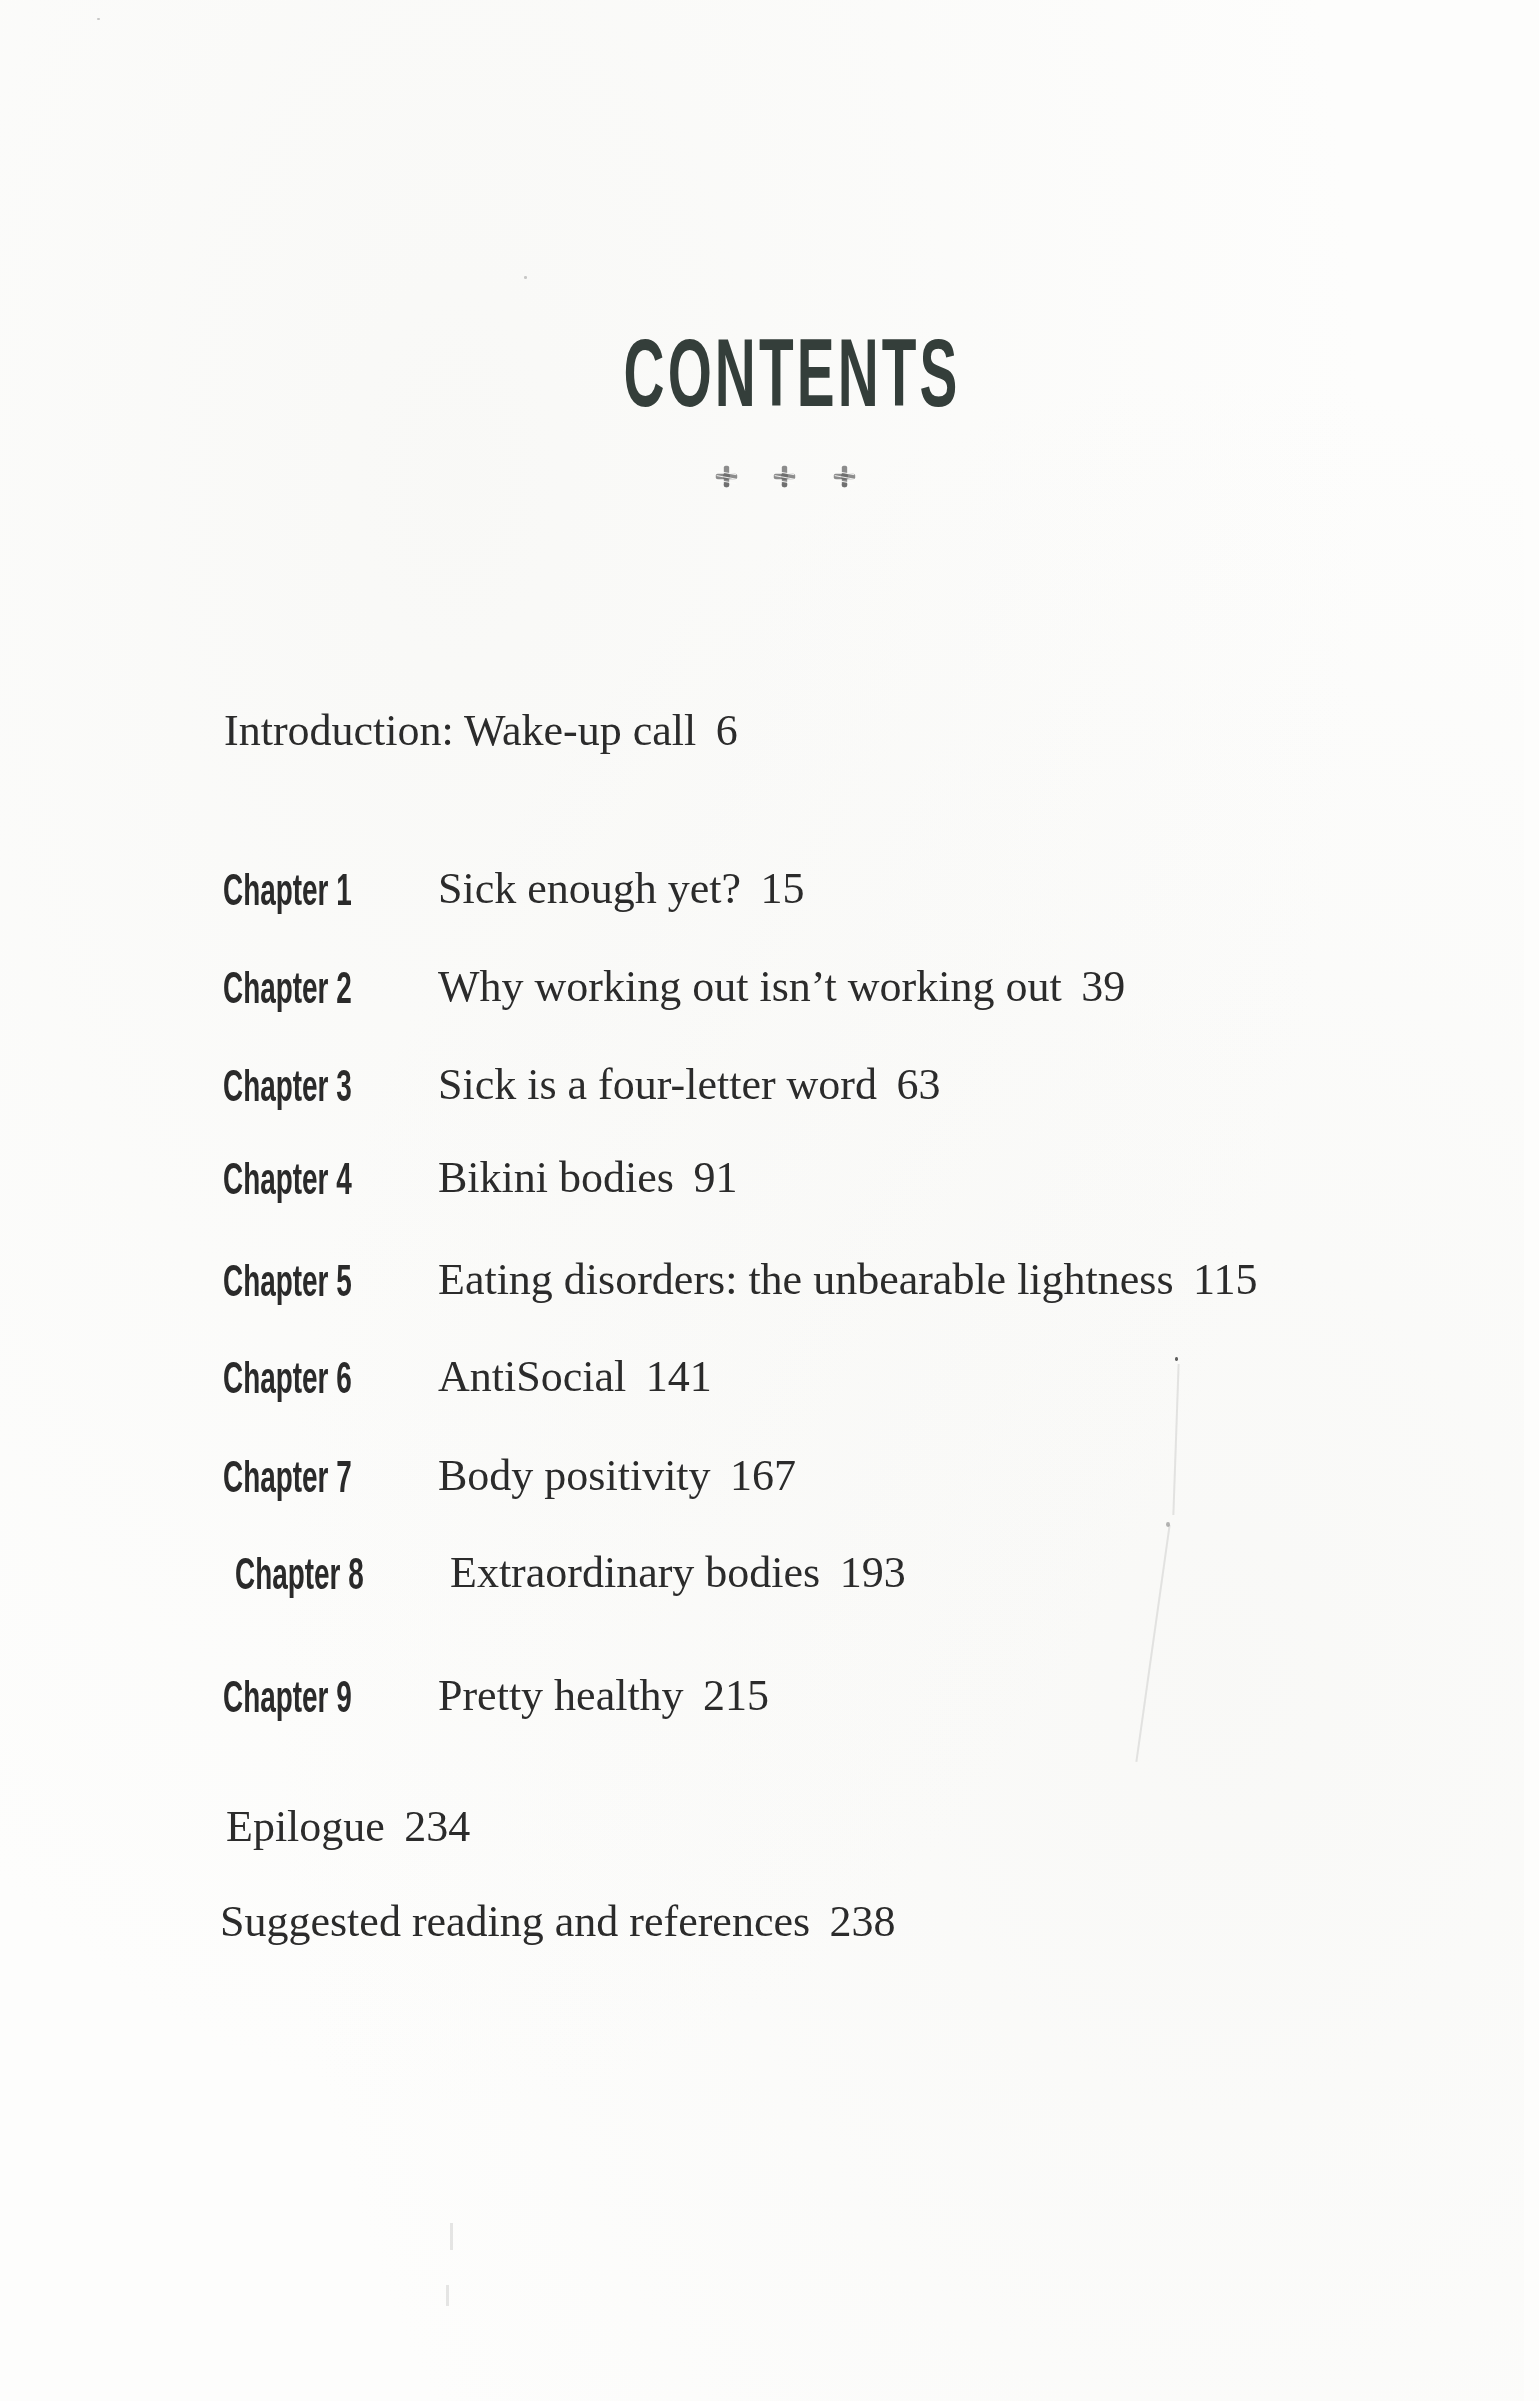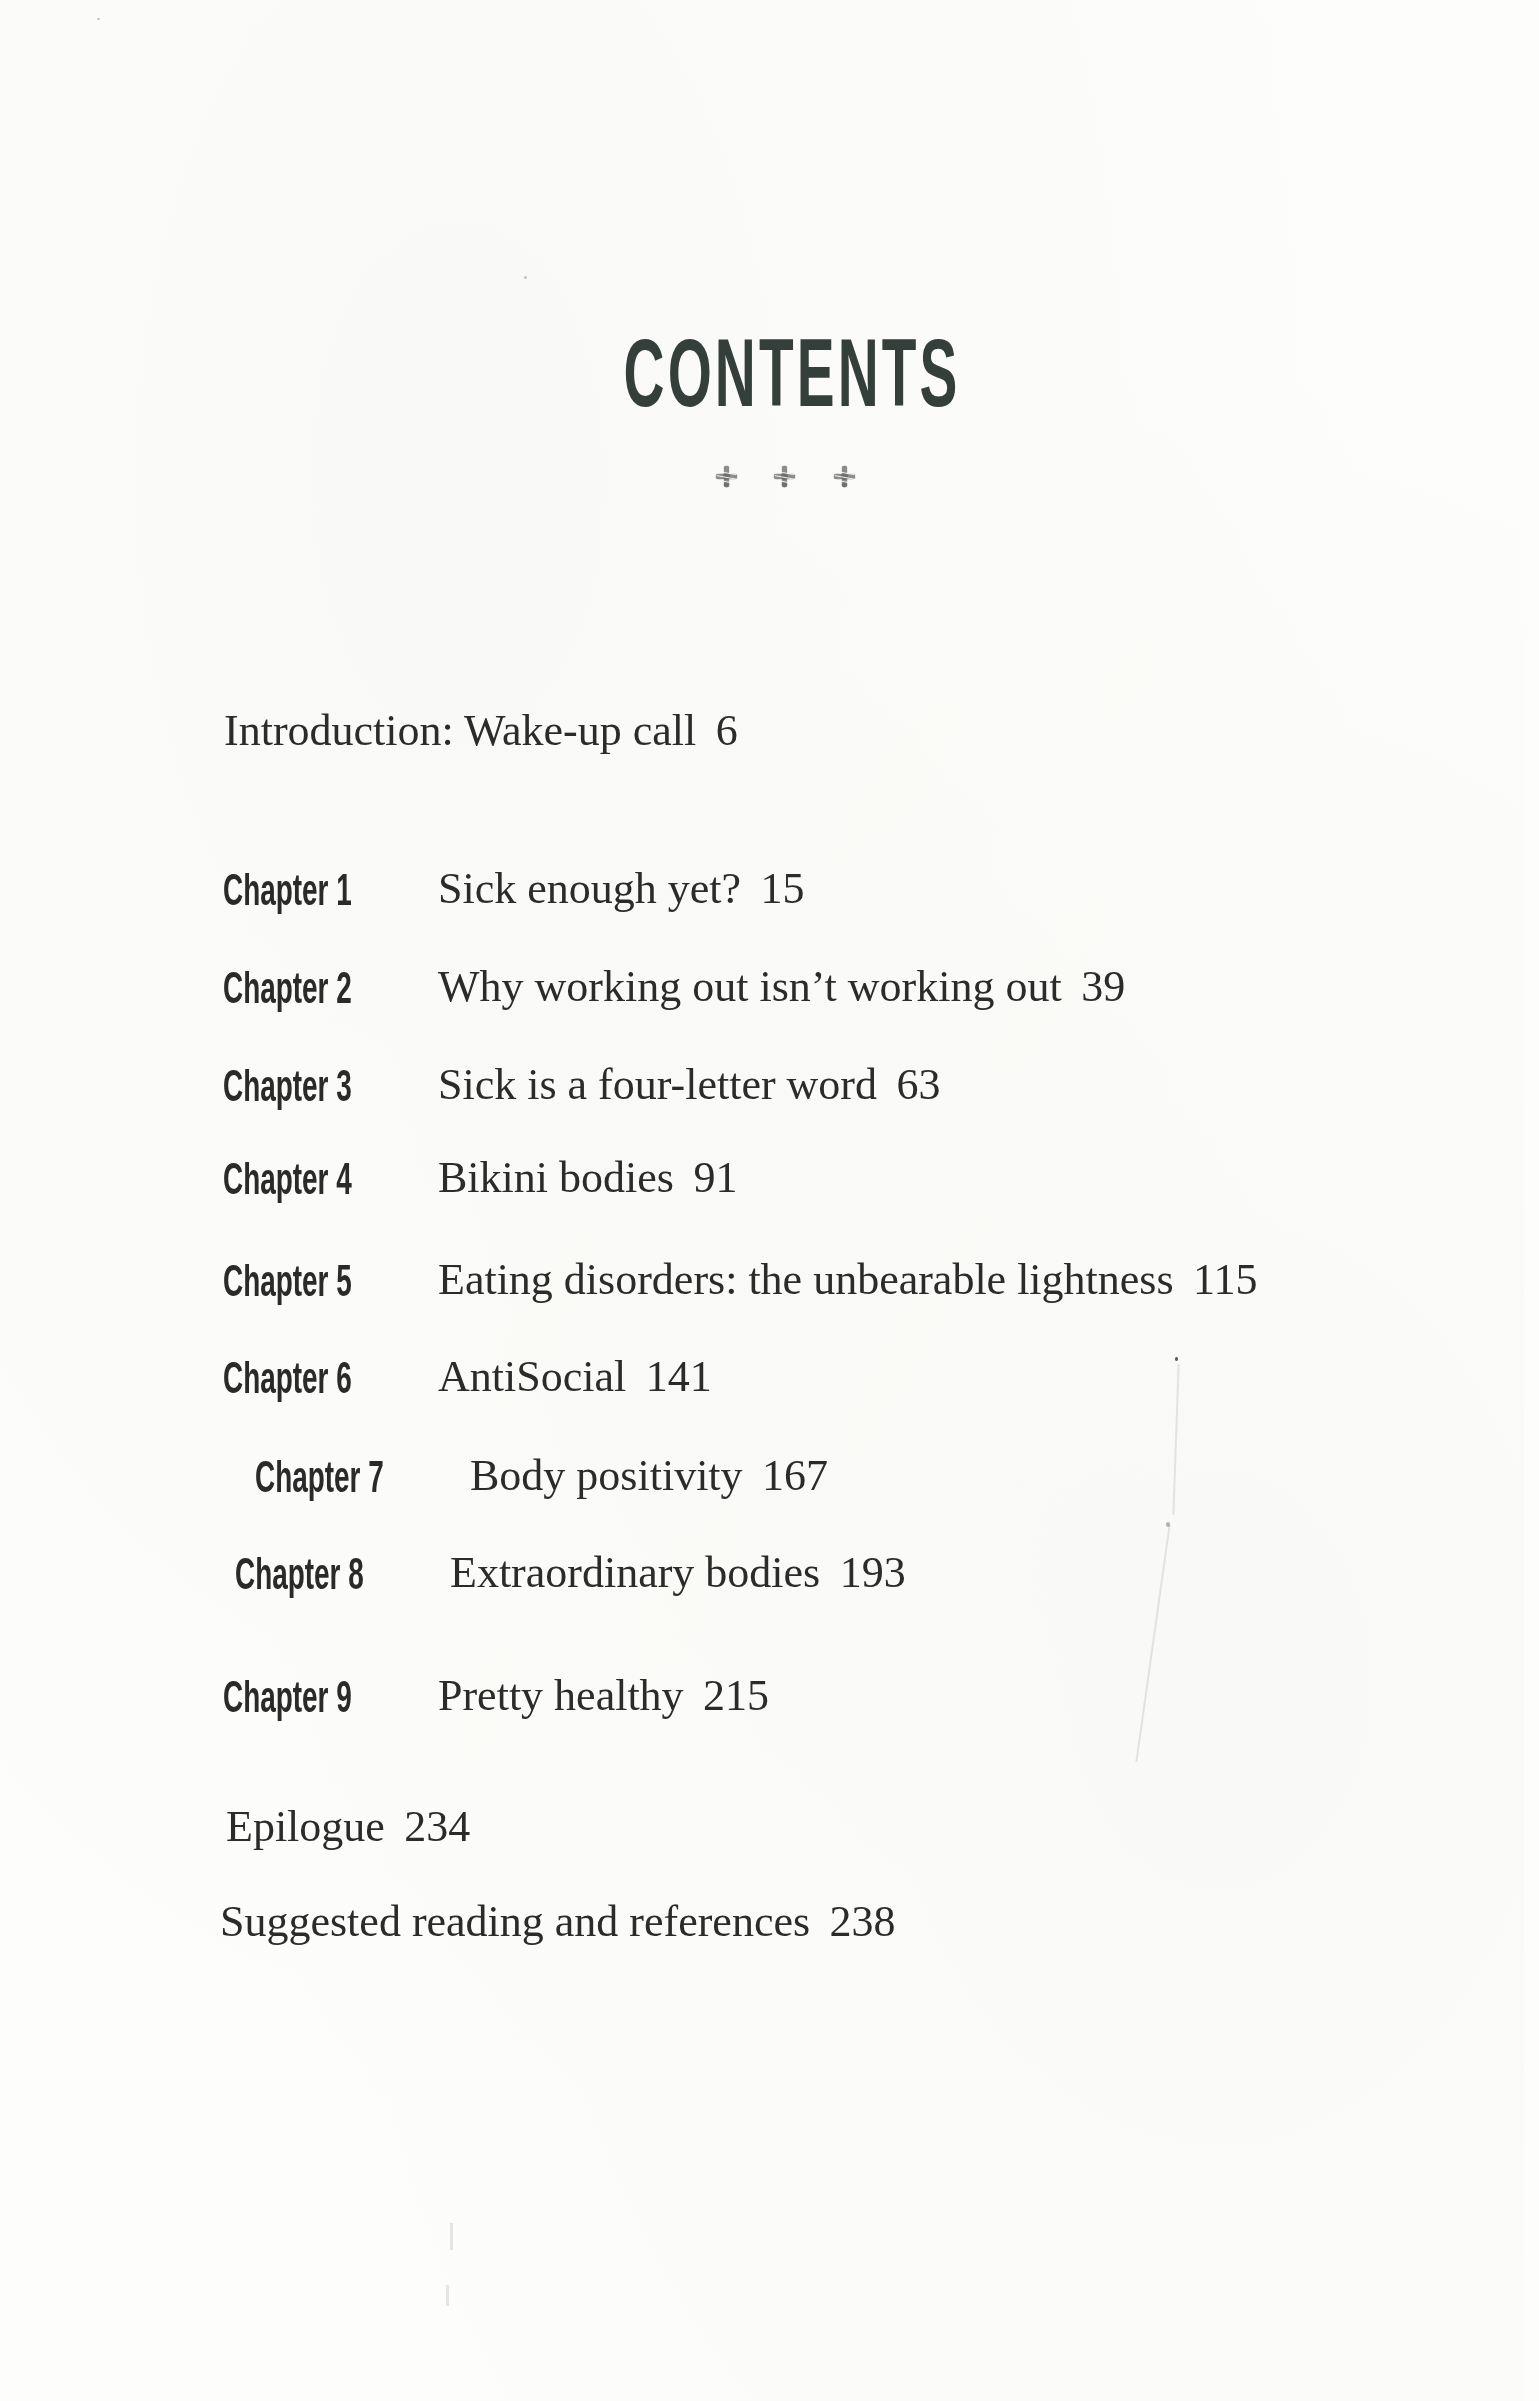--- a/index.html
+++ b/index.html
@@ -213,21 +213,21 @@
   </div>
 
   <div class="row chapter-row" style="top:1355px;">
     <span class="ch-label-wrap ch-label"><span class="ch-label-inner">Chapter 6</span></span>
     <span class="ch-text serif">
       <span>AntiSocial</span>
       <span class="num">141</span>
     </span>
   </div>
 
-  <div class="row chapter-row" style="top:1454px;margin-left:32px;">
+  <div class="row chapter-row" style="top:1454px;">
     <span class="ch-label-wrap ch-label"><span class="ch-label-inner">Chapter 7</span></span>
     <span class="ch-text serif">
       <span>Body positivity</span>
       <span class="num">167</span>
     </span>
   </div>
 
   <div class="row chapter-row" style="top:1551px;margin-left:12px;">
     <span class="ch-label-wrap ch-label"><span class="ch-label-inner">Chapter 8</span></span>
     <span class="ch-text serif">

